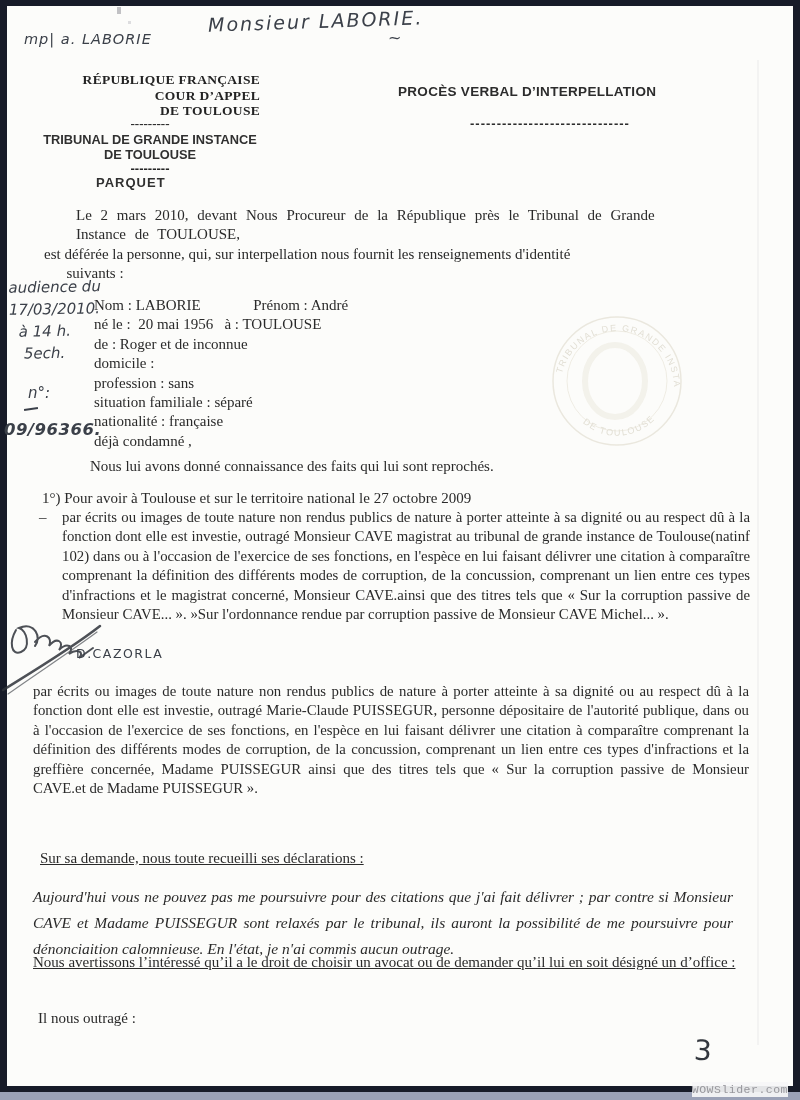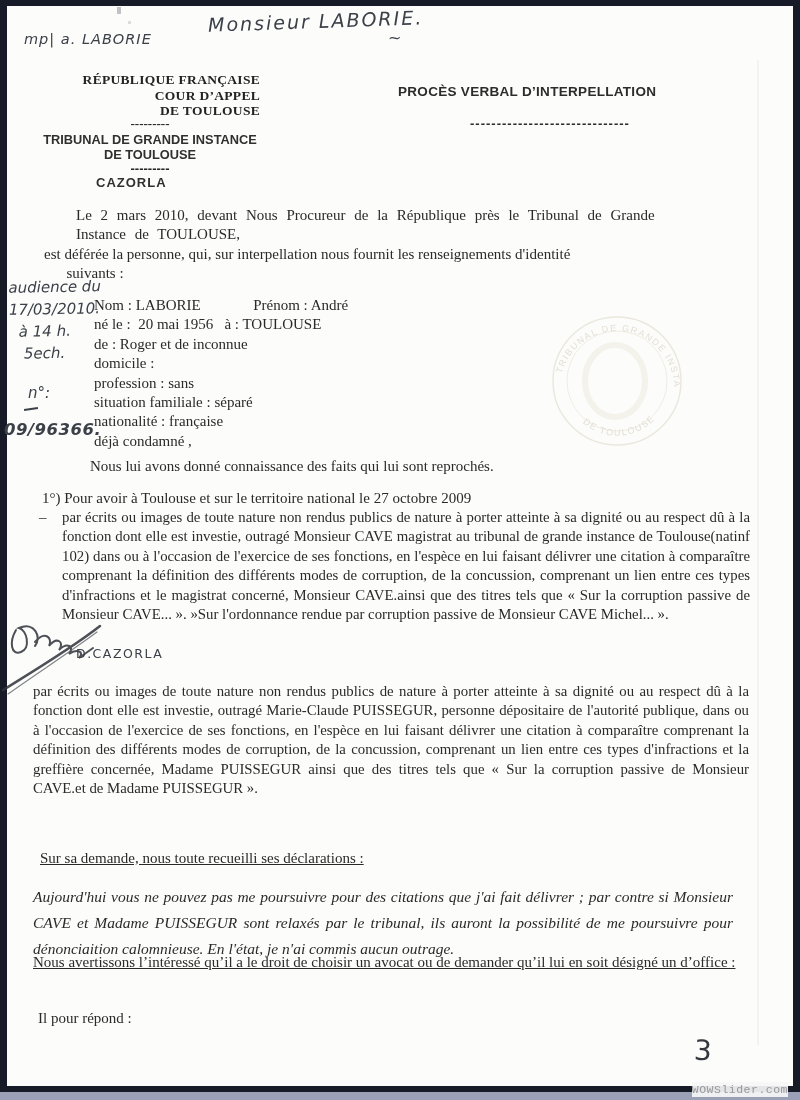--- a/index.html
+++ b/index.html
@@ -56,21 +56,21 @@
   <div class="abs hand" style="left:388px;top:28px;font-size:16px;">~</div>
   <div class="abs hand" style="left:24px;top:31px;font-size:14.5px;letter-spacing:1px;">mp| a. LABORIE</div>
 
   <div class="abs serif" style="left:40px;top:72px;width:220px;text-align:right;font-weight:700;font-size:13.5px;line-height:15.5px;letter-spacing:0.3px;color:#232323;">RÉPUBLIQUE FRANÇAISE
 COUR D’APPEL
 DE TOULOUSE</div>
   <div class="abs serif" style="left:40px;top:116px;width:220px;text-align:center;font-weight:700;font-size:13px;">---------</div>
   <div class="abs sans" style="left:30px;top:132px;width:240px;text-align:center;font-weight:700;font-size:12.8px;line-height:15px;color:#303030;">TRIBUNAL DE GRANDE INSTANCE
 DE TOULOUSE</div>
   <div class="abs sans" style="left:30px;top:161px;width:240px;text-align:center;font-weight:700;font-size:13px;">---------</div>
-  <div class="abs sans" style="left:96px;top:175px;font-weight:700;font-size:13px;letter-spacing:1px;color:#303030;">CAZORLA</div>
+  <div class="abs sans" style="left:96px;top:175px;font-weight:700;font-size:13px;letter-spacing:1px;color:#303030;">PARQUET</div>
 
   <div class="abs sans" style="left:398px;top:84px;font-weight:700;font-size:13.5px;letter-spacing:0.3px;color:#2c2c2c;">PROCÈS VERBAL D’INTERPELLATION</div>
   <div class="abs sans" style="left:470px;top:116px;font-weight:700;font-size:13px;letter-spacing:1px;color:#2c2c2c;">------------------------------</div>
 
   <div class="abs body-text" style="left:76px;top:206px;width:612px;word-spacing:5px;">Le 2 mars 2010, devant Nous Procureur de la République près le Tribunal de Grande
 Instance de TOULOUSE,</div>
   <div class="abs body-text" style="left:44px;top:245px;width:640px;">est déférée la personne, qui, sur interpellation nous fournit les renseignements d'identité
 &nbsp;&nbsp;&nbsp;&nbsp;&nbsp;&nbsp;suivants :</div>
 
   <div class="abs hand" style="left:9px;top:276px;font-size:15px;line-height:22px;transform:rotate(-1deg);">audience du
@@ -108,18 +108,18 @@
 
   <div class="abs body-text just" style="left:33px;top:682px;width:716px;font-size:14.8px;">par écrits ou images de toute nature non rendus publics de nature à porter atteinte à sa dignité ou au respect dû à la fonction dont elle est investie, outragé Marie-Claude PUISSEGUR, personne dépositaire de l'autorité publique, dans ou à l'occasion de l'exercice de ses fonctions, en l'espèce en lui faisant délivrer une citation à comparaître comprenant la définition des différents modes de  corruption, de la concussion, comprenant un lien entre ces types d'infractions et la greffière concernée, Madame PUISSEGUR ainsi que des titres tels que «  Sur la corruption passive de Monsieur CAVE.et de Madame PUISSEGUR ».</div>
 
 
   <div class="abs body-text underlined" style="left:40px;top:849px;width:680px;">Sur sa demande, nous toute recueilli ses déclarations :</div>
 
   <div class="abs body-text just" style="left:33px;top:884px;width:700px;font-style:italic;font-size:15.5px;line-height:26px;">Aujourd'hui vous ne pouvez pas me poursuivre pour des citations que j'ai fait délivrer ; par contre si Monsieur CAVE et Madame PUISSEGUR sont relaxés par le tribunal, ils auront la possibilité de me poursuivre pour dénonciaition calomnieuse. En l'état, je n'ai commis aucun outrage.</div>
 
   <div class="abs body-text just underlined" style="left:33px;top:952px;width:712px;line-height:21.5px;">Nous avertissons l’intéressé qu’il a le droit de choisir un avocat ou de demander qu’il lui en soit désigné un d’office :</div>
 
-  <div class="abs body-text" style="left:38px;top:1009px;width:400px;">Il pour répond :</div>
+  <div class="abs body-text" style="left:38px;top:1009px;width:400px;">Il nous outragé :</div>
 
   <div class="abs hand" style="left:694px;top:1034px;font-size:28px;font-style:normal;transform:rotate(3deg);color:#33373e;">3</div>
 
   <div class="wow">WOWSlider.com</div>
 </div>
 
 </body></html>

